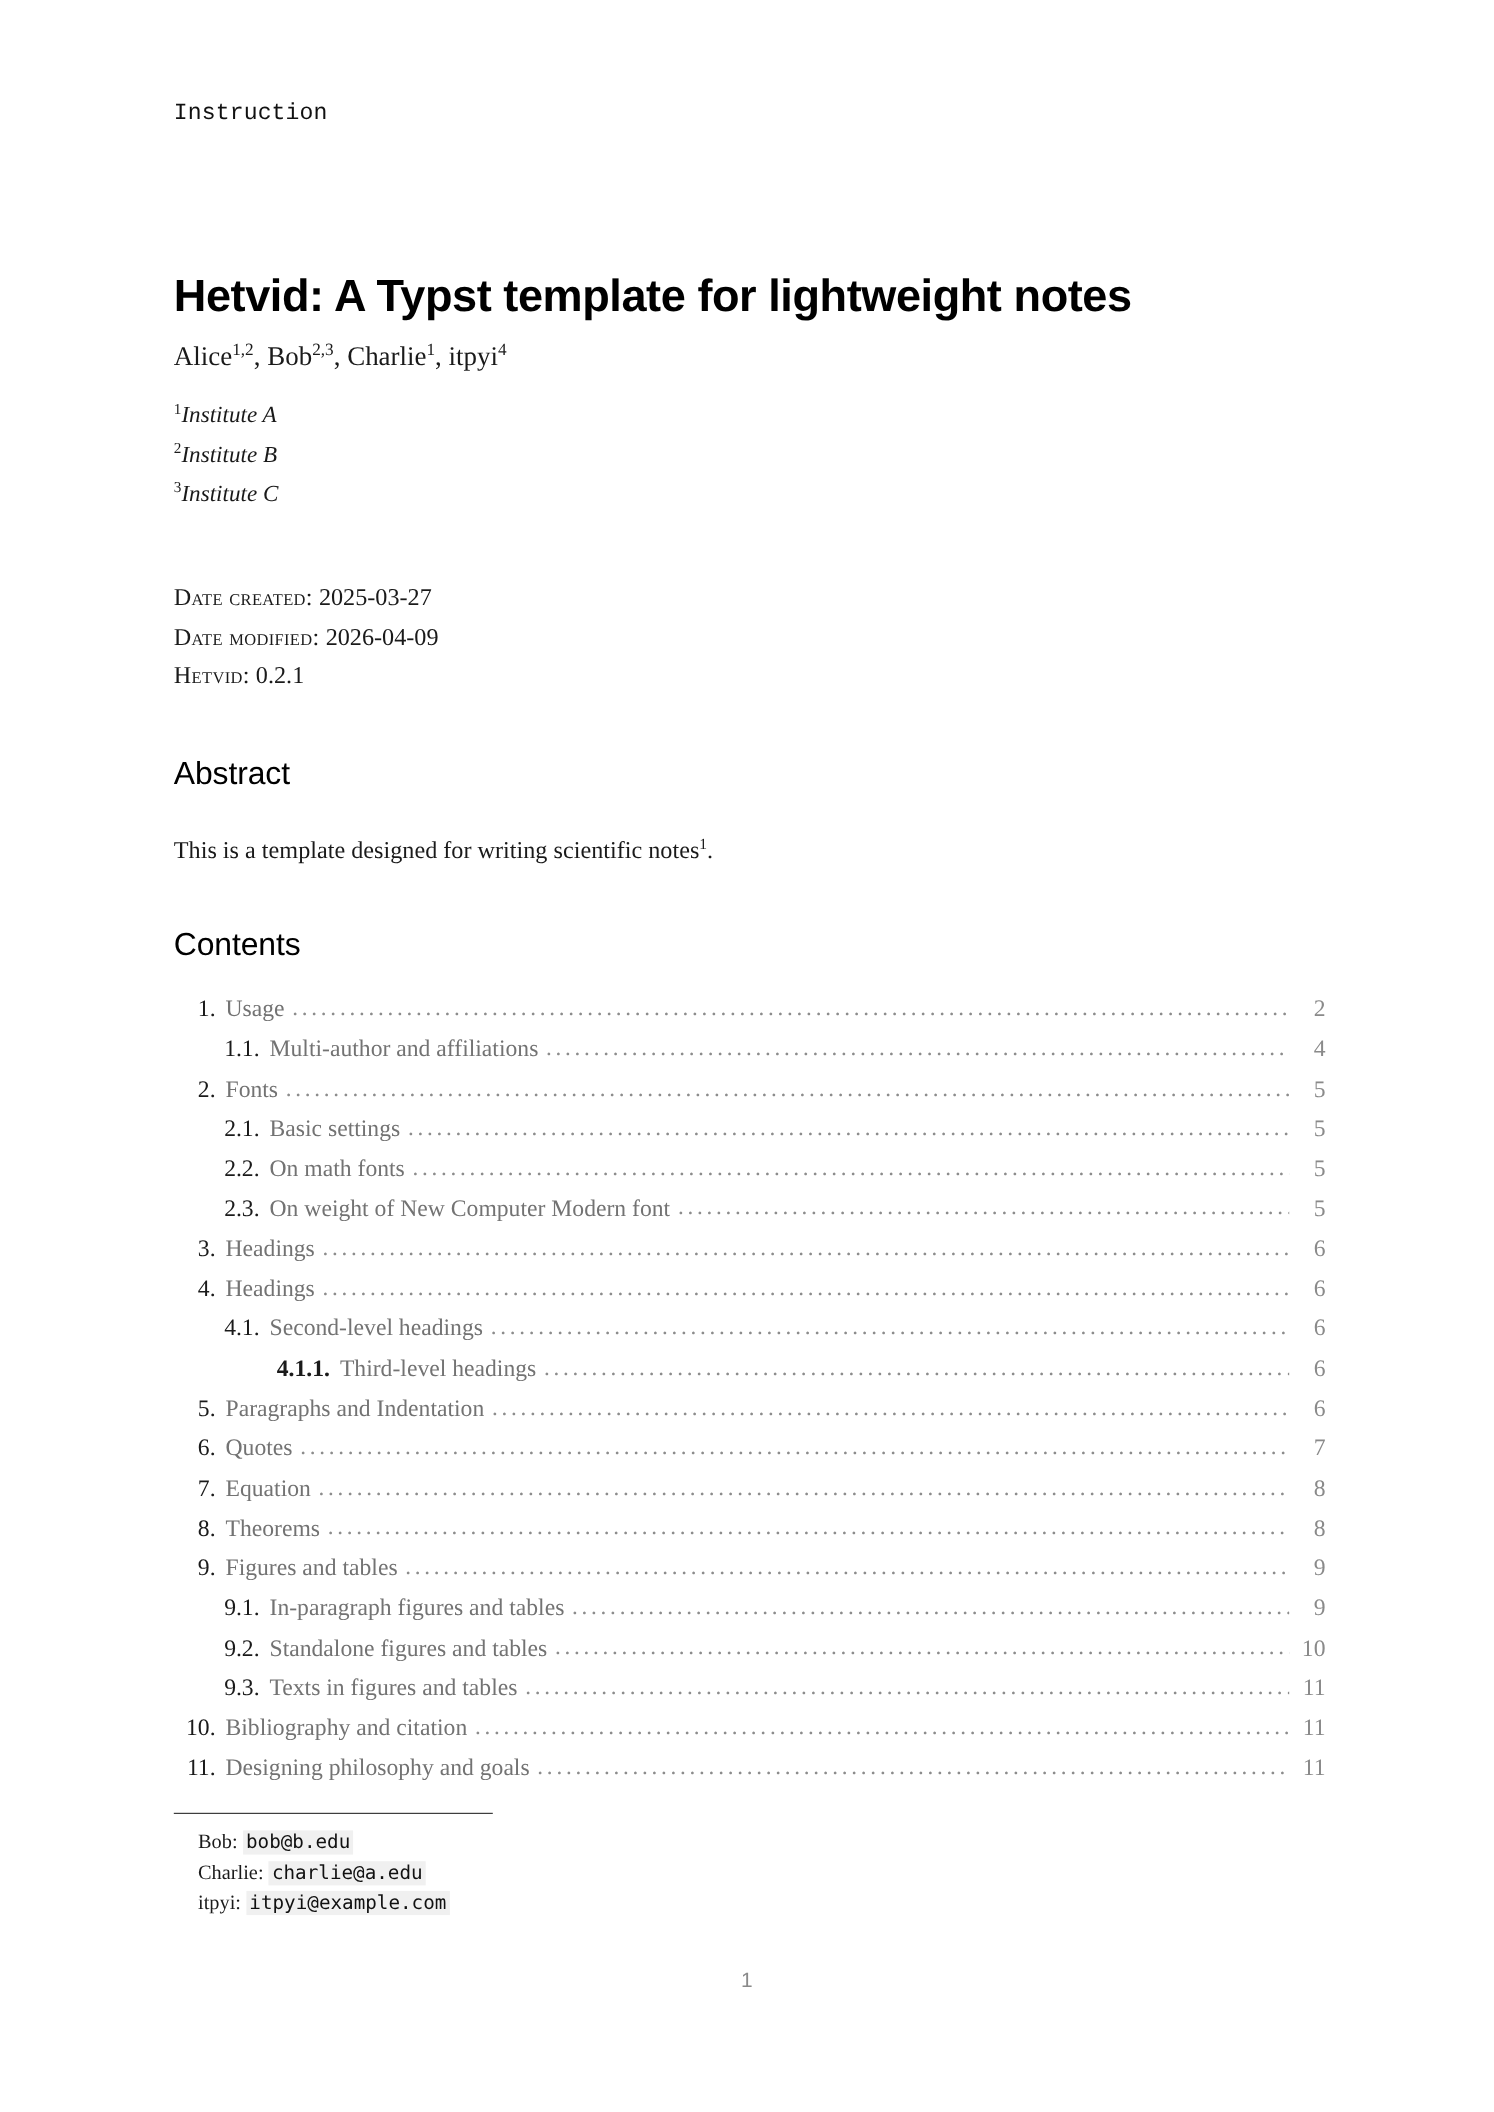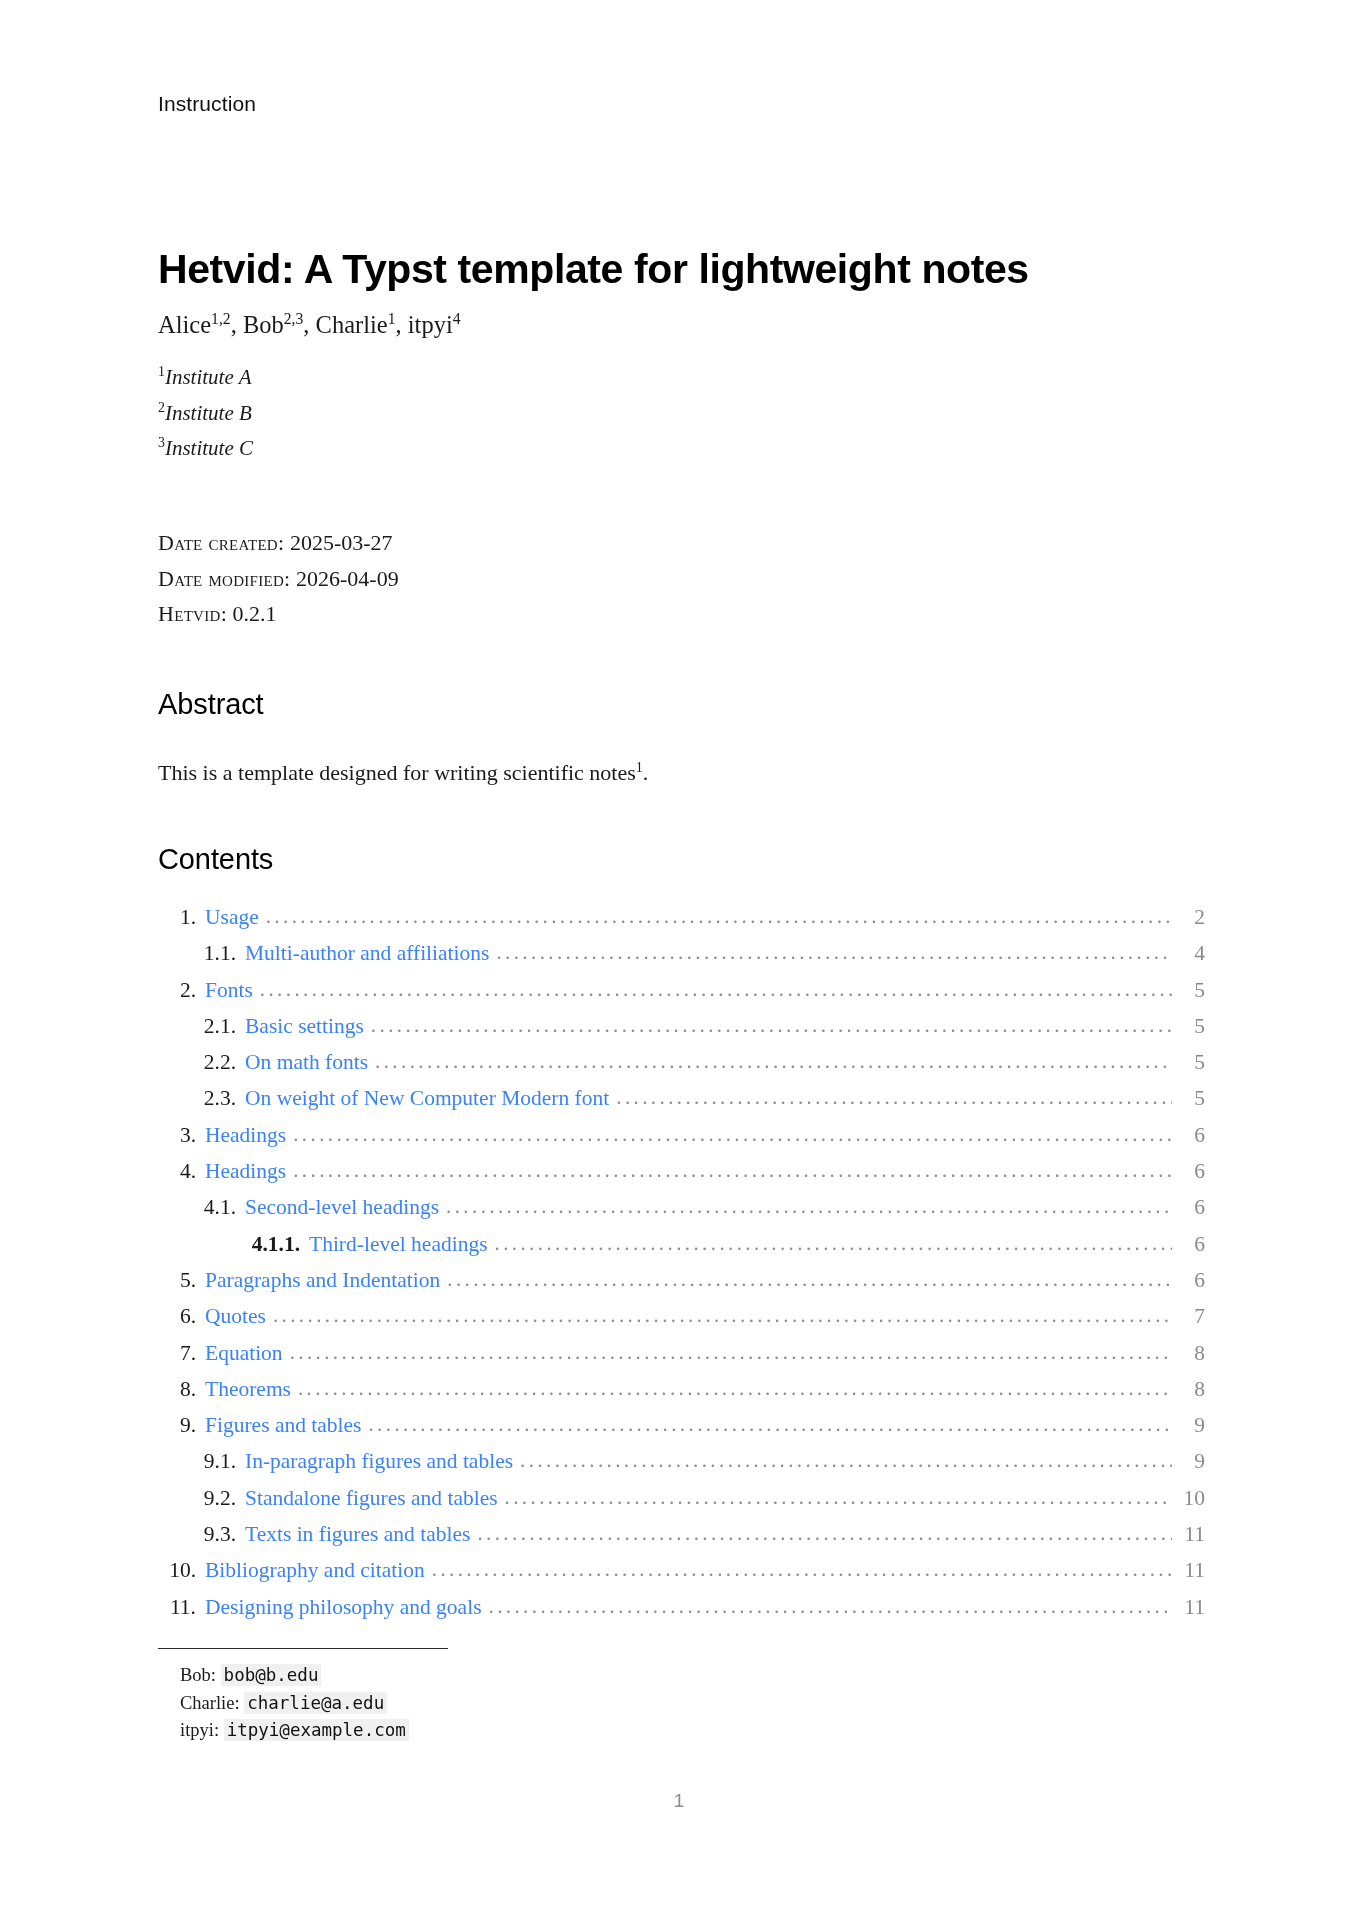--- a/index.html
+++ b/index.html
@@ -21,21 +21,21 @@
     left: 0; top: 0;
     width: 1358px;
     height: 1920px;
   }
 
   
   .running-header {
     position: absolute;
     left: 158px;
     top: 92px;
-    font-family: Liberation Sans, sans-serif;
+    font-family: Liberation Mono, monospace;
     font-size: 21px;
     color: #111111;
     letter-spacing: 0.1px;
     text-align: center;
   }
 
   
   .doc-title {
     position: absolute;
     left: 158px;
@@ -142,21 +142,21 @@
   }
   .toc-num {
     flex: 0 0 auto;
     text-align: right;
     color: #1a1a1a;
   }
   .toc-label {
     flex: 0 0 auto;
     padding-left: 9px;
     padding-right: 7px;
-    color: #3b82f6;
+    color: #737373;
   }
   .toc-dots {
     flex: 1 1 auto;
     overflow: hidden;
     color: #8c8c8c;
     letter-spacing: 3.4px;
     font-size: 21px;
     transform: translateY(-1px);
   }
   .toc-page {

